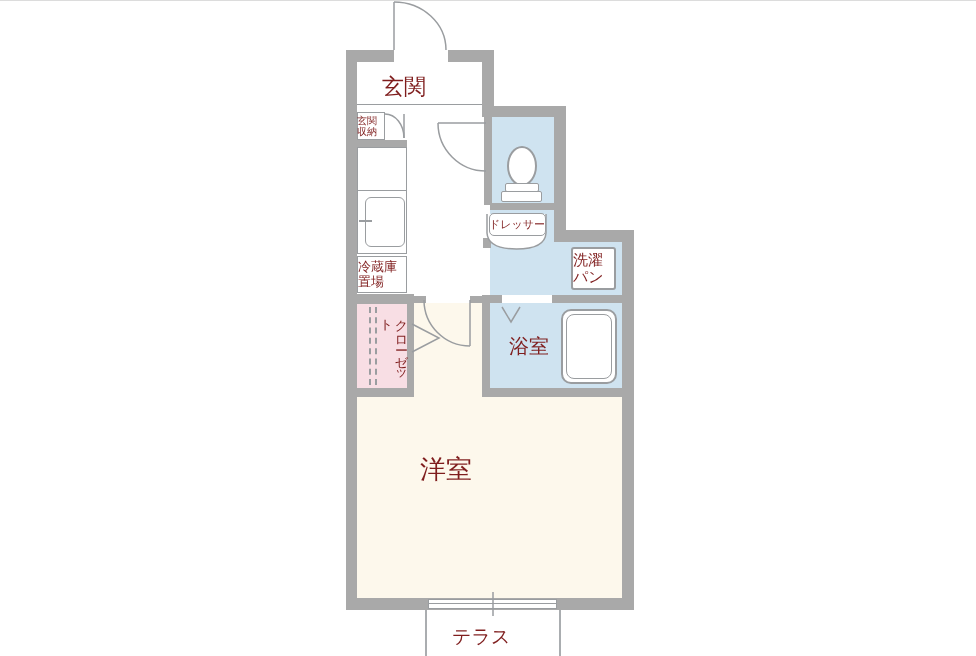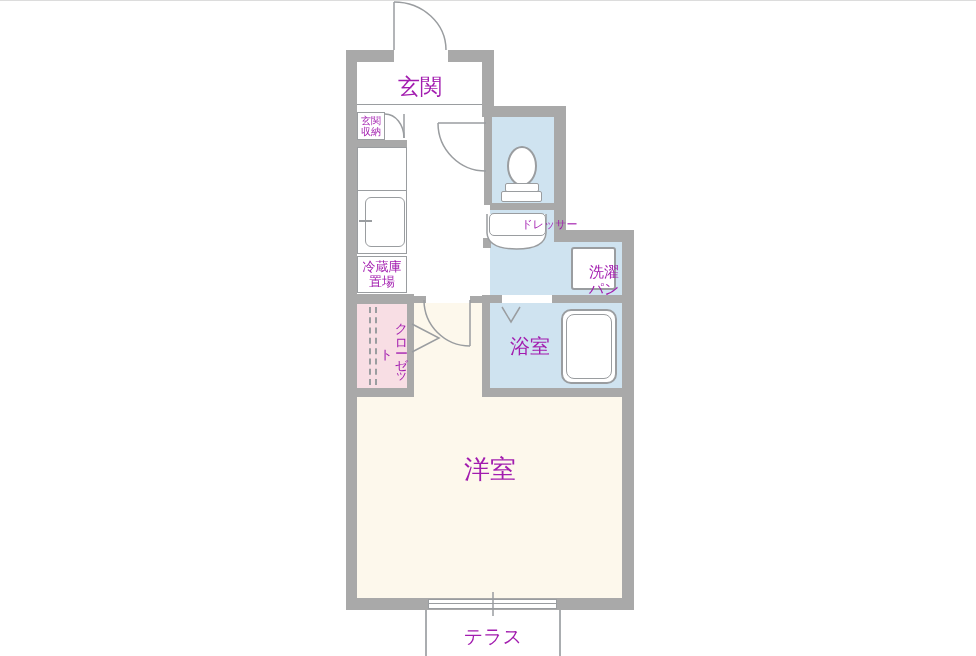--- a/index.html
+++ b/index.html
@@ -5,21 +5,21 @@
   html,body{margin:0;padding:0;background:#ffffff;}
   .stage{position:relative;width:976px;height:656px;background:#fff;overflow:hidden;
          font-family:"Liberation Sans","DejaVu Sans",sans-serif;}
   .top-edge{position:absolute;left:0;top:0;width:976px;height:1px;background:#dcdcdc;}
   .wall{position:absolute;background:#a9a9a9;}
   .fill{position:absolute;}
   .blue{background:#cfe3f0;}
   .pink{background:#f8dee4;}
   .cream{background:#fdf8ec;}
   .fix{position:absolute;background:#ffffff;border:1px solid #9a9da0;box-sizing:border-box;}
-  .lbl{position:absolute;color:#a21caf;text-align:center;line-height:1.15;}
+  .lbl{position:absolute;color:#7f1d1d;line-height:1.15;}
   .svg-overlay{position:absolute;left:0;top:0;width:976px;height:656px;pointer-events:none;}
   .hanger{position:absolute;border-left:2px dashed #9a9da0;border-right:2px dashed #9a9da0;box-sizing:border-box;}
   .vline{position:absolute;background:#aaadb0;}
   .hline{position:absolute;background:#9a9da0;}
   .vert-text{writing-mode:vertical-rl;text-orientation:upright;letter-spacing:2px;}
   .big-num{font-size:42px;}
 </style>
 </head>
 <body>
 
@@ -100,22 +100,22 @@
 
   <div class="lbl" style="left:382px;top:74px;width:76px;font-size:22px;">玄関</div>
   <div class="lbl" style="left:357px;top:115px;width:28px;font-size:10px;line-height:1.1;">
     <div>玄関</div>
     <div>収納</div>
   </div>
   <div class="lbl" style="left:358px;top:260px;width:48px;font-size:13px;">
     <div>冷蔵庫</div>
     <div>置場</div>
   </div>
-  <div class="lbl" style="left:489px;top:218px;width:57px;font-size:11px;margin-left:32px;">ドレッサー</div>
-  <div class="lbl" style="left:573px;top:251px;width:62px;font-size:15px;margin-top:12px;">
+  <div class="lbl" style="left:489px;top:218px;width:57px;font-size:11px;">ドレッサー</div>
+  <div class="lbl" style="left:573px;top:251px;width:62px;font-size:15px;">
     <div>洗濯</div>
     <div>パン</div>
   </div>
   <div class="lbl" style="left:509px;top:335px;width:42px;font-size:20px;">浴室</div>
   <div class="lbl vert-text" style="left:378px;top:310px;height:76px;font-size:13px;">クローゼット</div>
   <div class="lbl" style="left:420px;top:455px;width:140px;font-size:26px;">洋室</div>
   <div class="lbl" style="left:452px;top:626px;width:82px;font-size:19px;">テラス</div>
 </div>
 
 </body></html>

